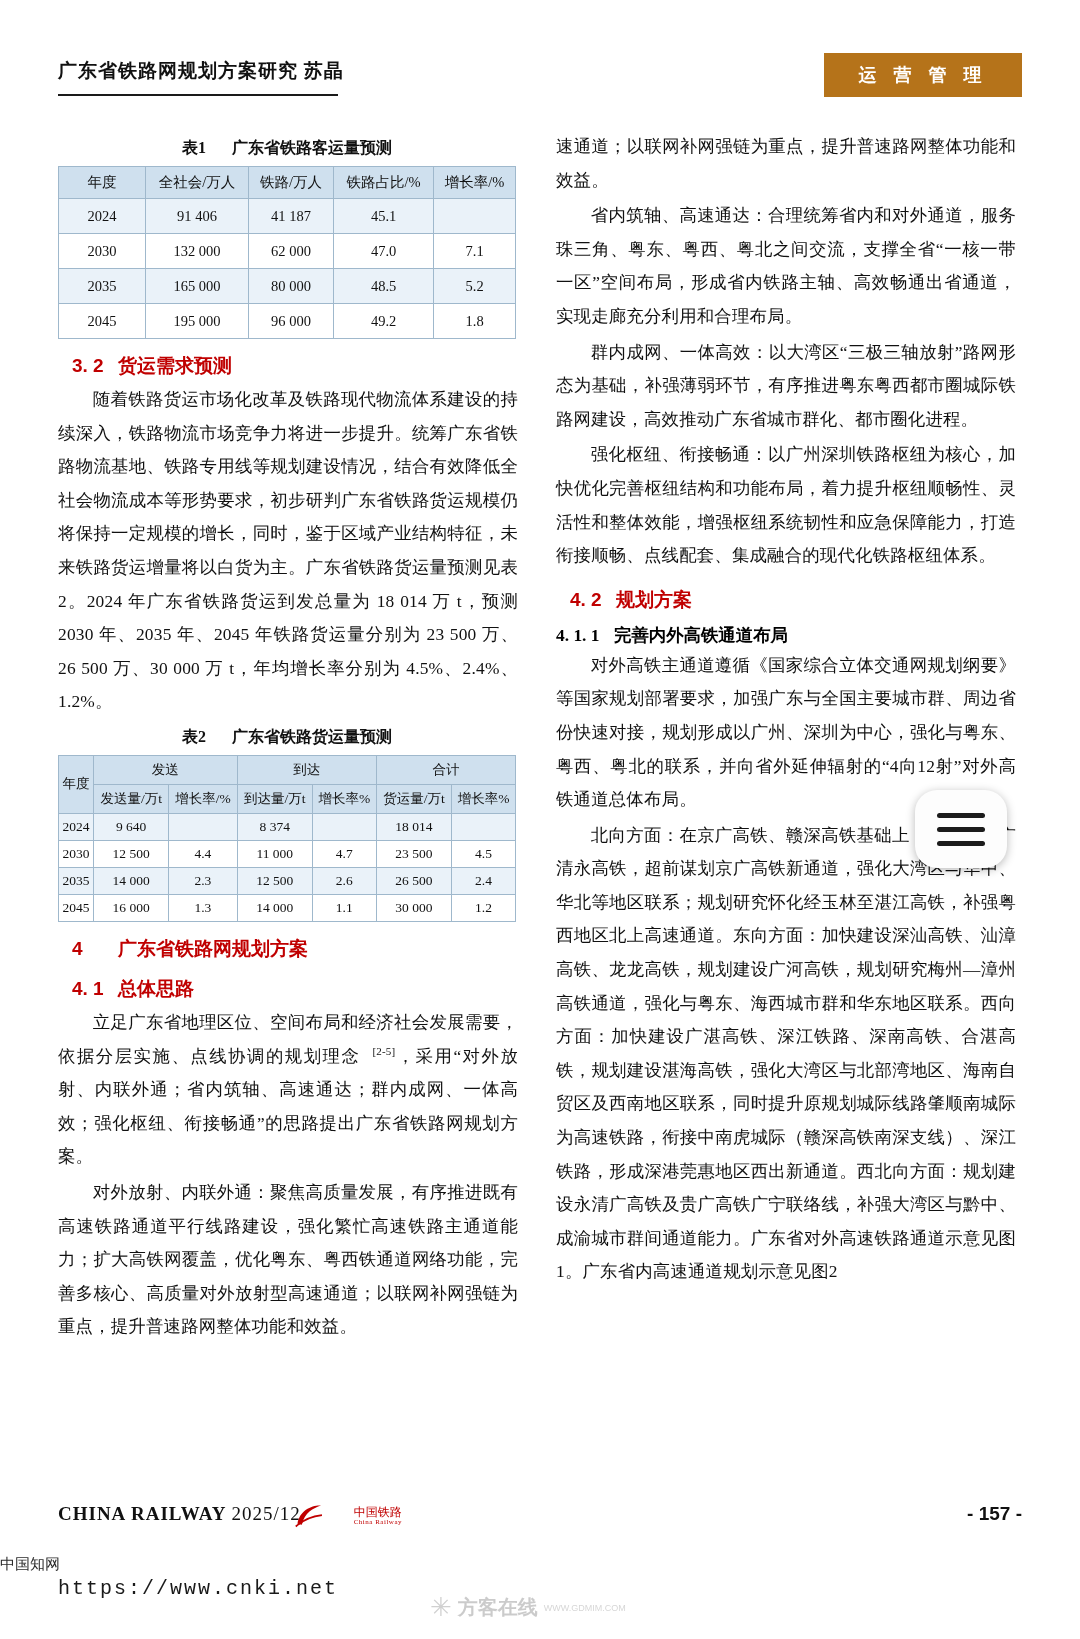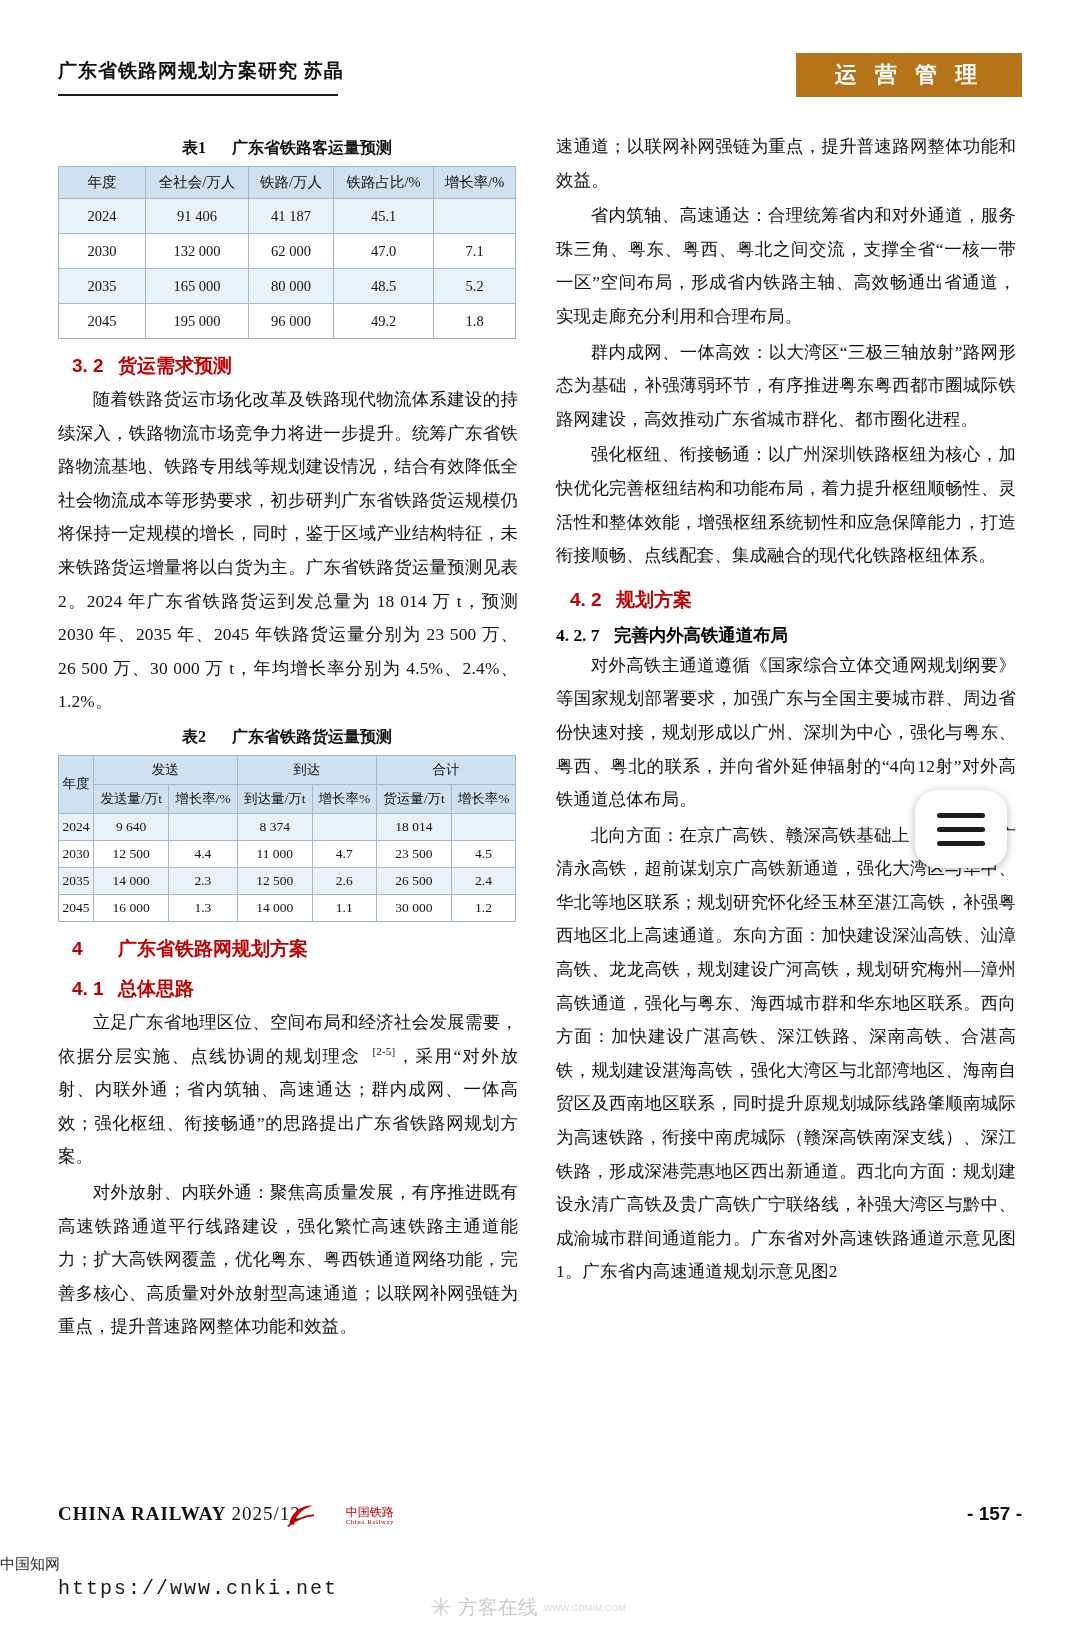--- a/index.html
+++ b/index.html
@@ -18,23 +18,23 @@
   .hdr-left{
     position:absolute;left:0;top:0;
     font-size:19px;font-weight:bold;letter-spacing:1px;
     font-family:"Liberation Serif","DejaVu Serif",serif;
   }
   .hdr-rule{
     position:absolute;left:0;top:36px;width:280px;height:2px;background:#1a1a1a;
   }
   .hdr-badge{
     position:absolute;right:0;top:-5px;
-    width:226px;height:44px;background:#b5731a;
+    width:198px;height:44px;background:#b5731a;
     display:flex;align-items:center;justify-content:center;
-    color:#fff;font-size:22px;font-weight:bold;letter-spacing:6px;
+    color:#fff;font-size:18px;font-weight:bold;letter-spacing:6px;
     font-family:"Liberation Sans","DejaVu Sans",sans-serif;
   }
 
   
   .col{position:absolute;top:130px;width:460px;}
   .col-left{left:58px;}
   .col-right{left:556px;}
 
   p.body{
     margin:0 0 2px 0;
@@ -103,21 +103,21 @@
 
   
   .footer{position:absolute;left:58px;bottom:96px;width:964px;height:40px;}
   .ft-left{
     position:absolute;left:0;top:0;
     font-size:19px;letter-spacing:1px;font-weight:bold;
     font-family:"Liberation Serif","DejaVu Serif",serif;
   }
   .ft-left .yr{font-weight:normal;}
   .ft-logo{
-    position:absolute;left:228px;top:-4px;width:108px;height:34px;
+    position:absolute;left:236px;top:-4px;width:108px;height:34px;
     display:flex;align-items:center;text-align:center;
   }
   .ft-logo .cn{
     font-size:12px;color:#c00000;line-height:1.1;margin-left:30px;
     font-family:"Liberation Serif","DejaVu Serif",serif;white-space:nowrap;
   }
   .ft-logo .cn small{display:block;font-size:7px;letter-spacing:.5px;}
   .ft-right{
     position:absolute;right:0;top:0;font-size:19px;font-weight:bold;
     font-family:Liberation Sans, sans-serif;
@@ -132,21 +132,21 @@
   }
   .cnki .url{
     position:absolute;left:58px;top:28px;font-size:20px;letter-spacing:2px;color:#1a1a1a;
     font-family:"Liberation Mono","DejaVu Sans Mono",monospace;
   }
   .wm{
     position:absolute;left:430px;bottom:16px;
     opacity:.35;display:flex;align-items:center;gap:6px;
   }
   .wm .mark{font-size:26px;color:#7a7a7a;}
-  .wm .txt{font-size:20px;color:#6d6d6d;font-weight:normal;font-family:"Liberation Sans","DejaVu Sans",sans-serif;}
+  .wm .txt{font-size:20px;color:#6d6d6d;font-weight:bold;font-family:"Liberation Sans","DejaVu Sans",sans-serif;}
   .wm .sub{font-size:9px;color:#8a8a8a;font-family:"Liberation Sans","DejaVu Sans",sans-serif;}
 </style>
 </head>
 <body>
 
 <div class="page">
 
   <div class="header">
     <div class="hdr-left">广东省铁路网规划方案研究  苏晶</div>
     <div class="hdr-rule"></div>
@@ -290,21 +290,21 @@
     <p class="body noind">速通道；以联网补网强链为重点，提升普速路网整体功能和效益。</p>
 
     <p class="body">省内筑轴、高速通达：合理统筹省内和对外通道，服务珠三角、粤东、粤西、粤北之间交流，支撑全省“一核一带一区”空间布局，形成省内铁路主轴、高效畅通出省通道，实现走廊充分利用和合理布局。</p>
     <p class="body">群内成网、一体高效：以大湾区“三极三轴放射”路网形态为基础，补强薄弱环节，有序推进粤东粤西都市圈城际铁路网建设，高效推动广东省城市群化、都市圈化进程。</p>
     <p class="body">强化枢纽、衔接畅通：以广州深圳铁路枢纽为核心，加快优化完善枢纽结构和功能布局，着力提升枢纽顺畅性、灵活性和整体效能，增强枢纽系统韧性和应急保障能力，打造衔接顺畅、点线配套、集成融合的现代化铁路枢纽体系。</p>
 
     <h2 class="sec">
       <span class="num">4. 2</span><span>规划方案</span>
     </h2>
     <h3 class="subsec">
-      <span class="num">4. 2. 7</span><span>完善内外高铁通道布局</span>
+      <span class="num">4. 1. 1</span><span>完善内外高铁通道布局</span>
     </h3>
 
     <p class="body">对外高铁主通道遵循《国家综合立体交通网规划纲要》等国家规划部署要求，加强广东与全国主要城市群、周边省份快速对接，规划形成以广州、深圳为中心，强化与粤东、粤西、粤北的联系，并向省外延伸辐射的“4向12射”对外高铁通道总体布局。</p>
     <p class="body">北向方面：在京广高铁、赣深高铁基础上，规划建设广清永高铁，超前谋划京广高铁新通道，强化大湾区与华中、华北等地区联系；规划研究怀化经玉林至湛江高铁，补强粤西地区北上高速通道。东向方面：加快建设深汕高铁、汕漳高铁、龙龙高铁，规划建设广河高铁，规划研究梅州—漳州高铁通道，强化与粤东、海西城市群和华东地区联系。西向方面：加快建设广湛高铁、深江铁路、深南高铁、合湛高铁，规划建设湛海高铁，强化大湾区与北部湾地区、海南自贸区及西南地区联系，同时提升原规划城际线路肇顺南城际为高速铁路，衔接中南虎城际（赣深高铁南深支线）、深江铁路，形成深港莞惠地区西出新通道。西北向方面：规划建设永清广高铁及贵广高铁广宁联络线，补强大湾区与黔中、成渝城市群间通道能力。广东省对外高速铁路通道示意见图1。广东省内高速通道规划示意见图2</p>
   </div>
 
   <div class="fab">
     <span></span>
     <span></span>
     <span></span>

